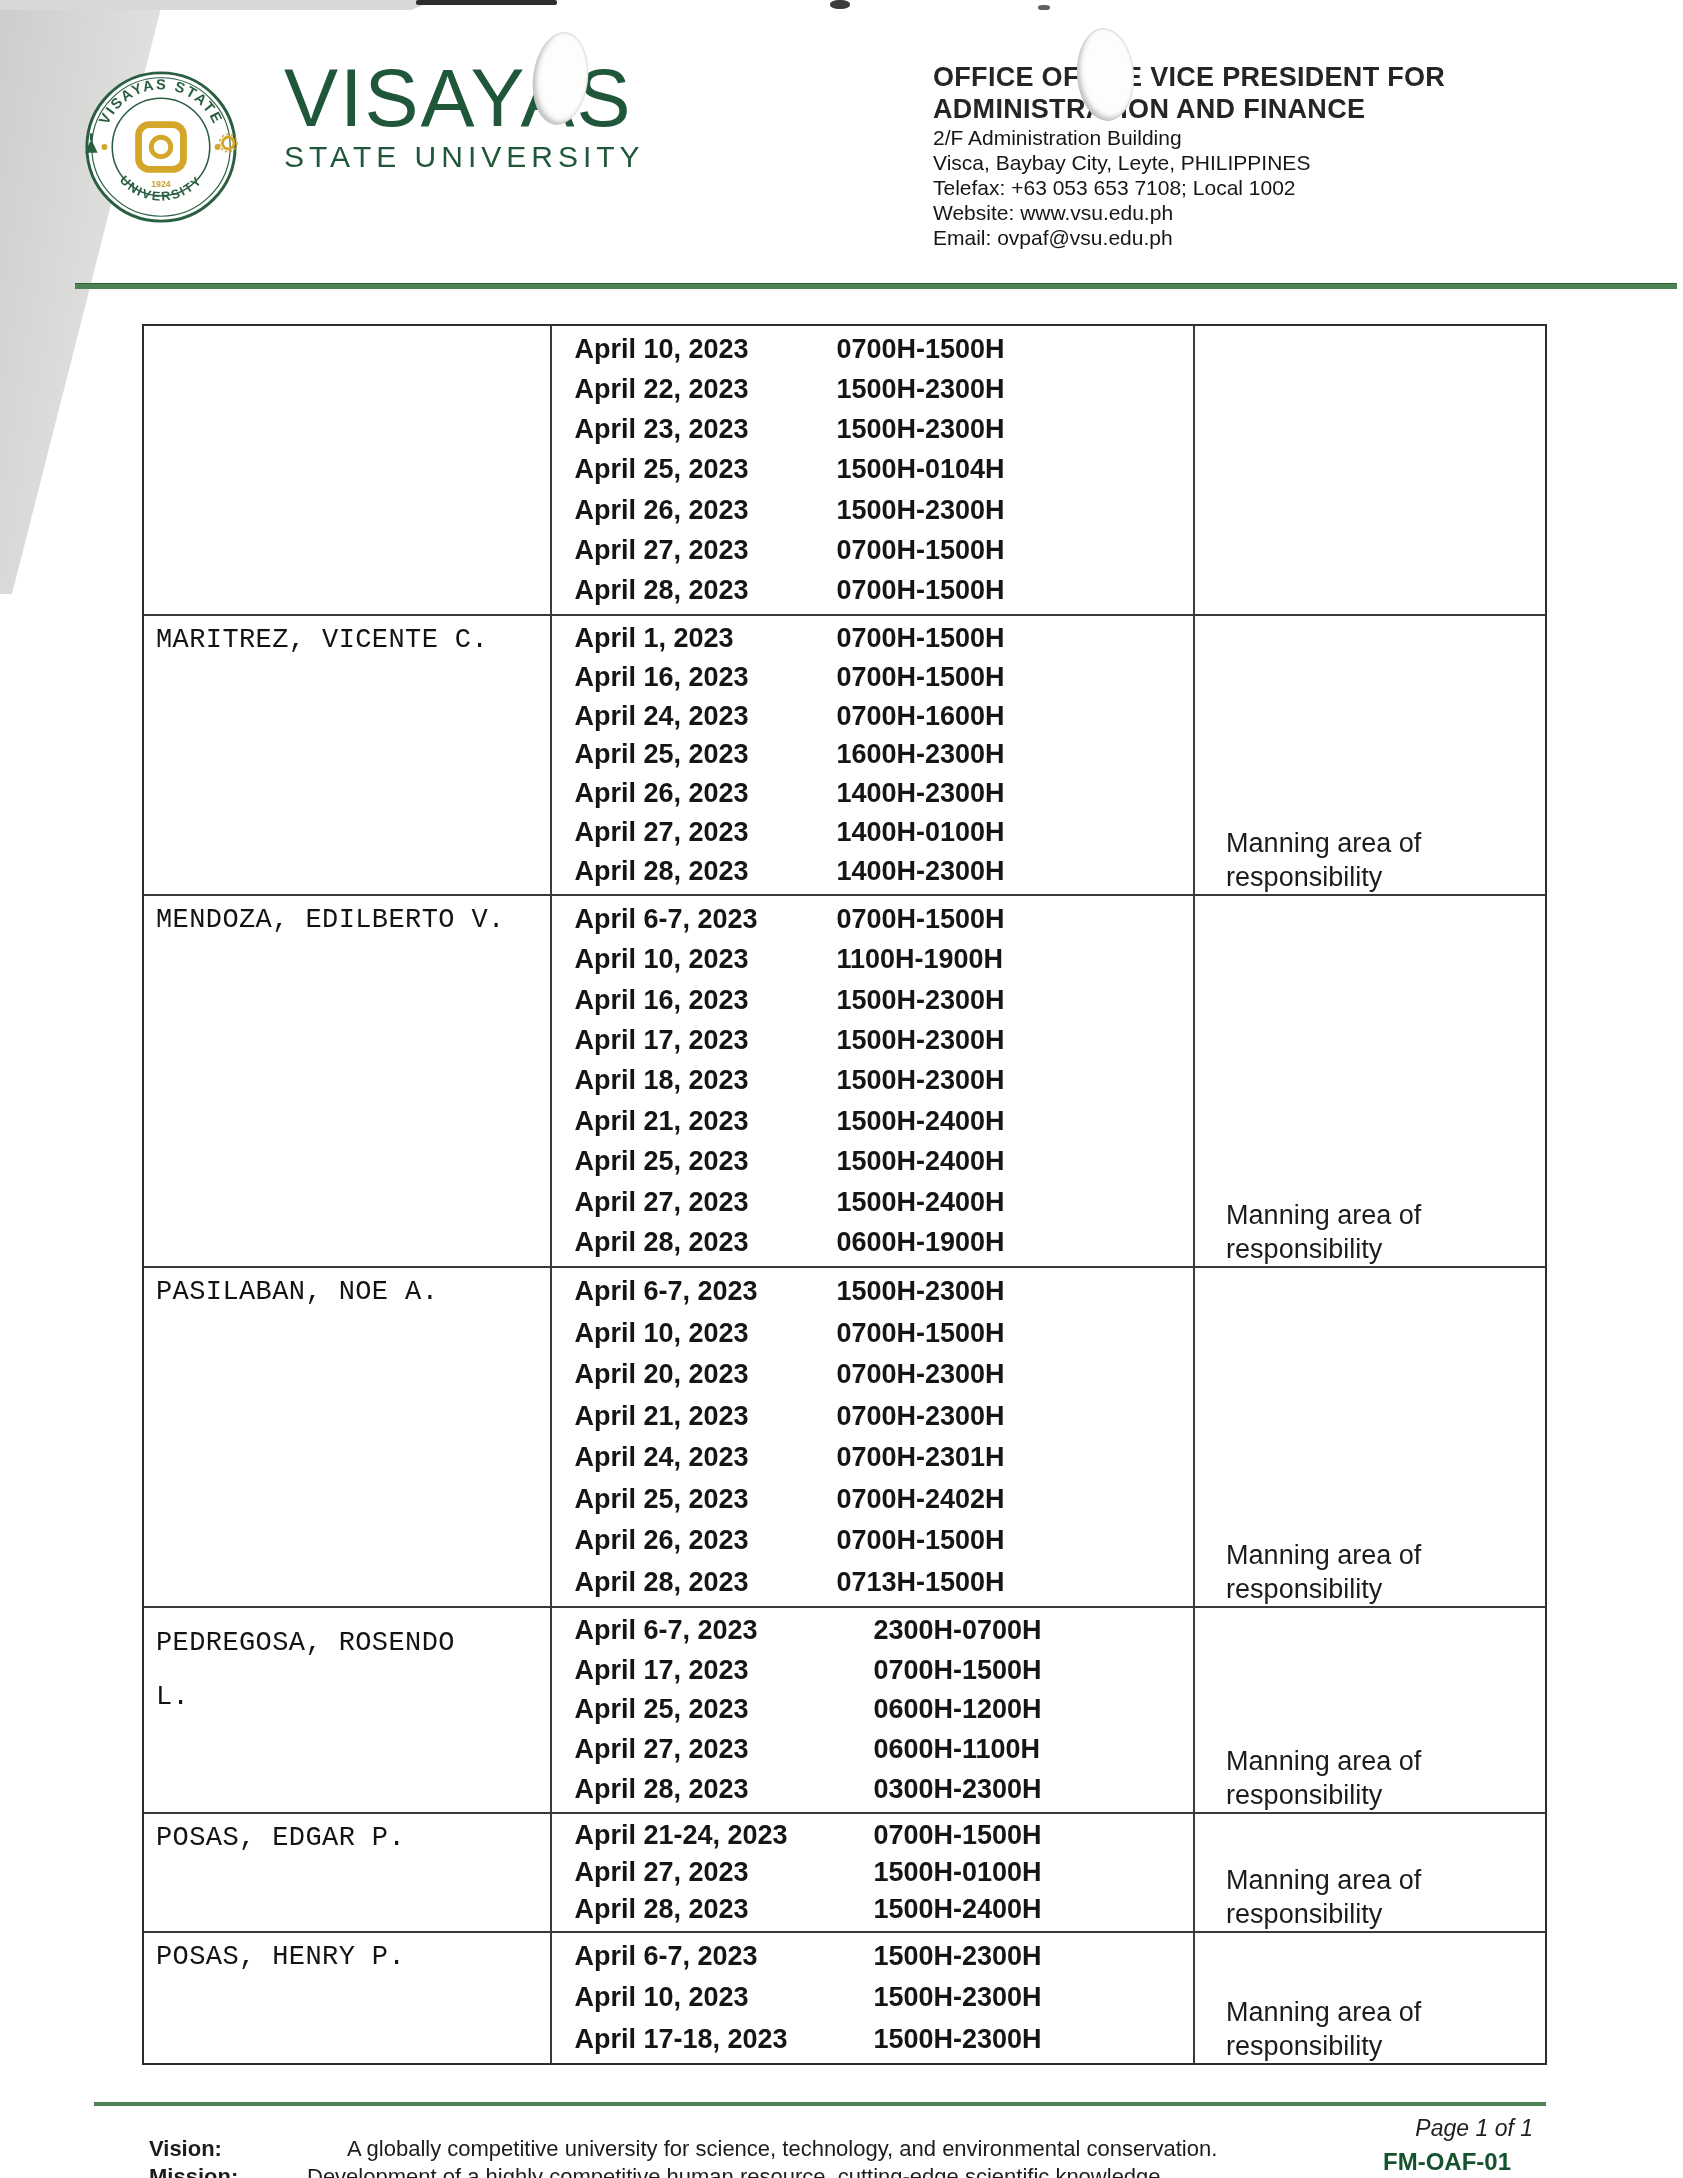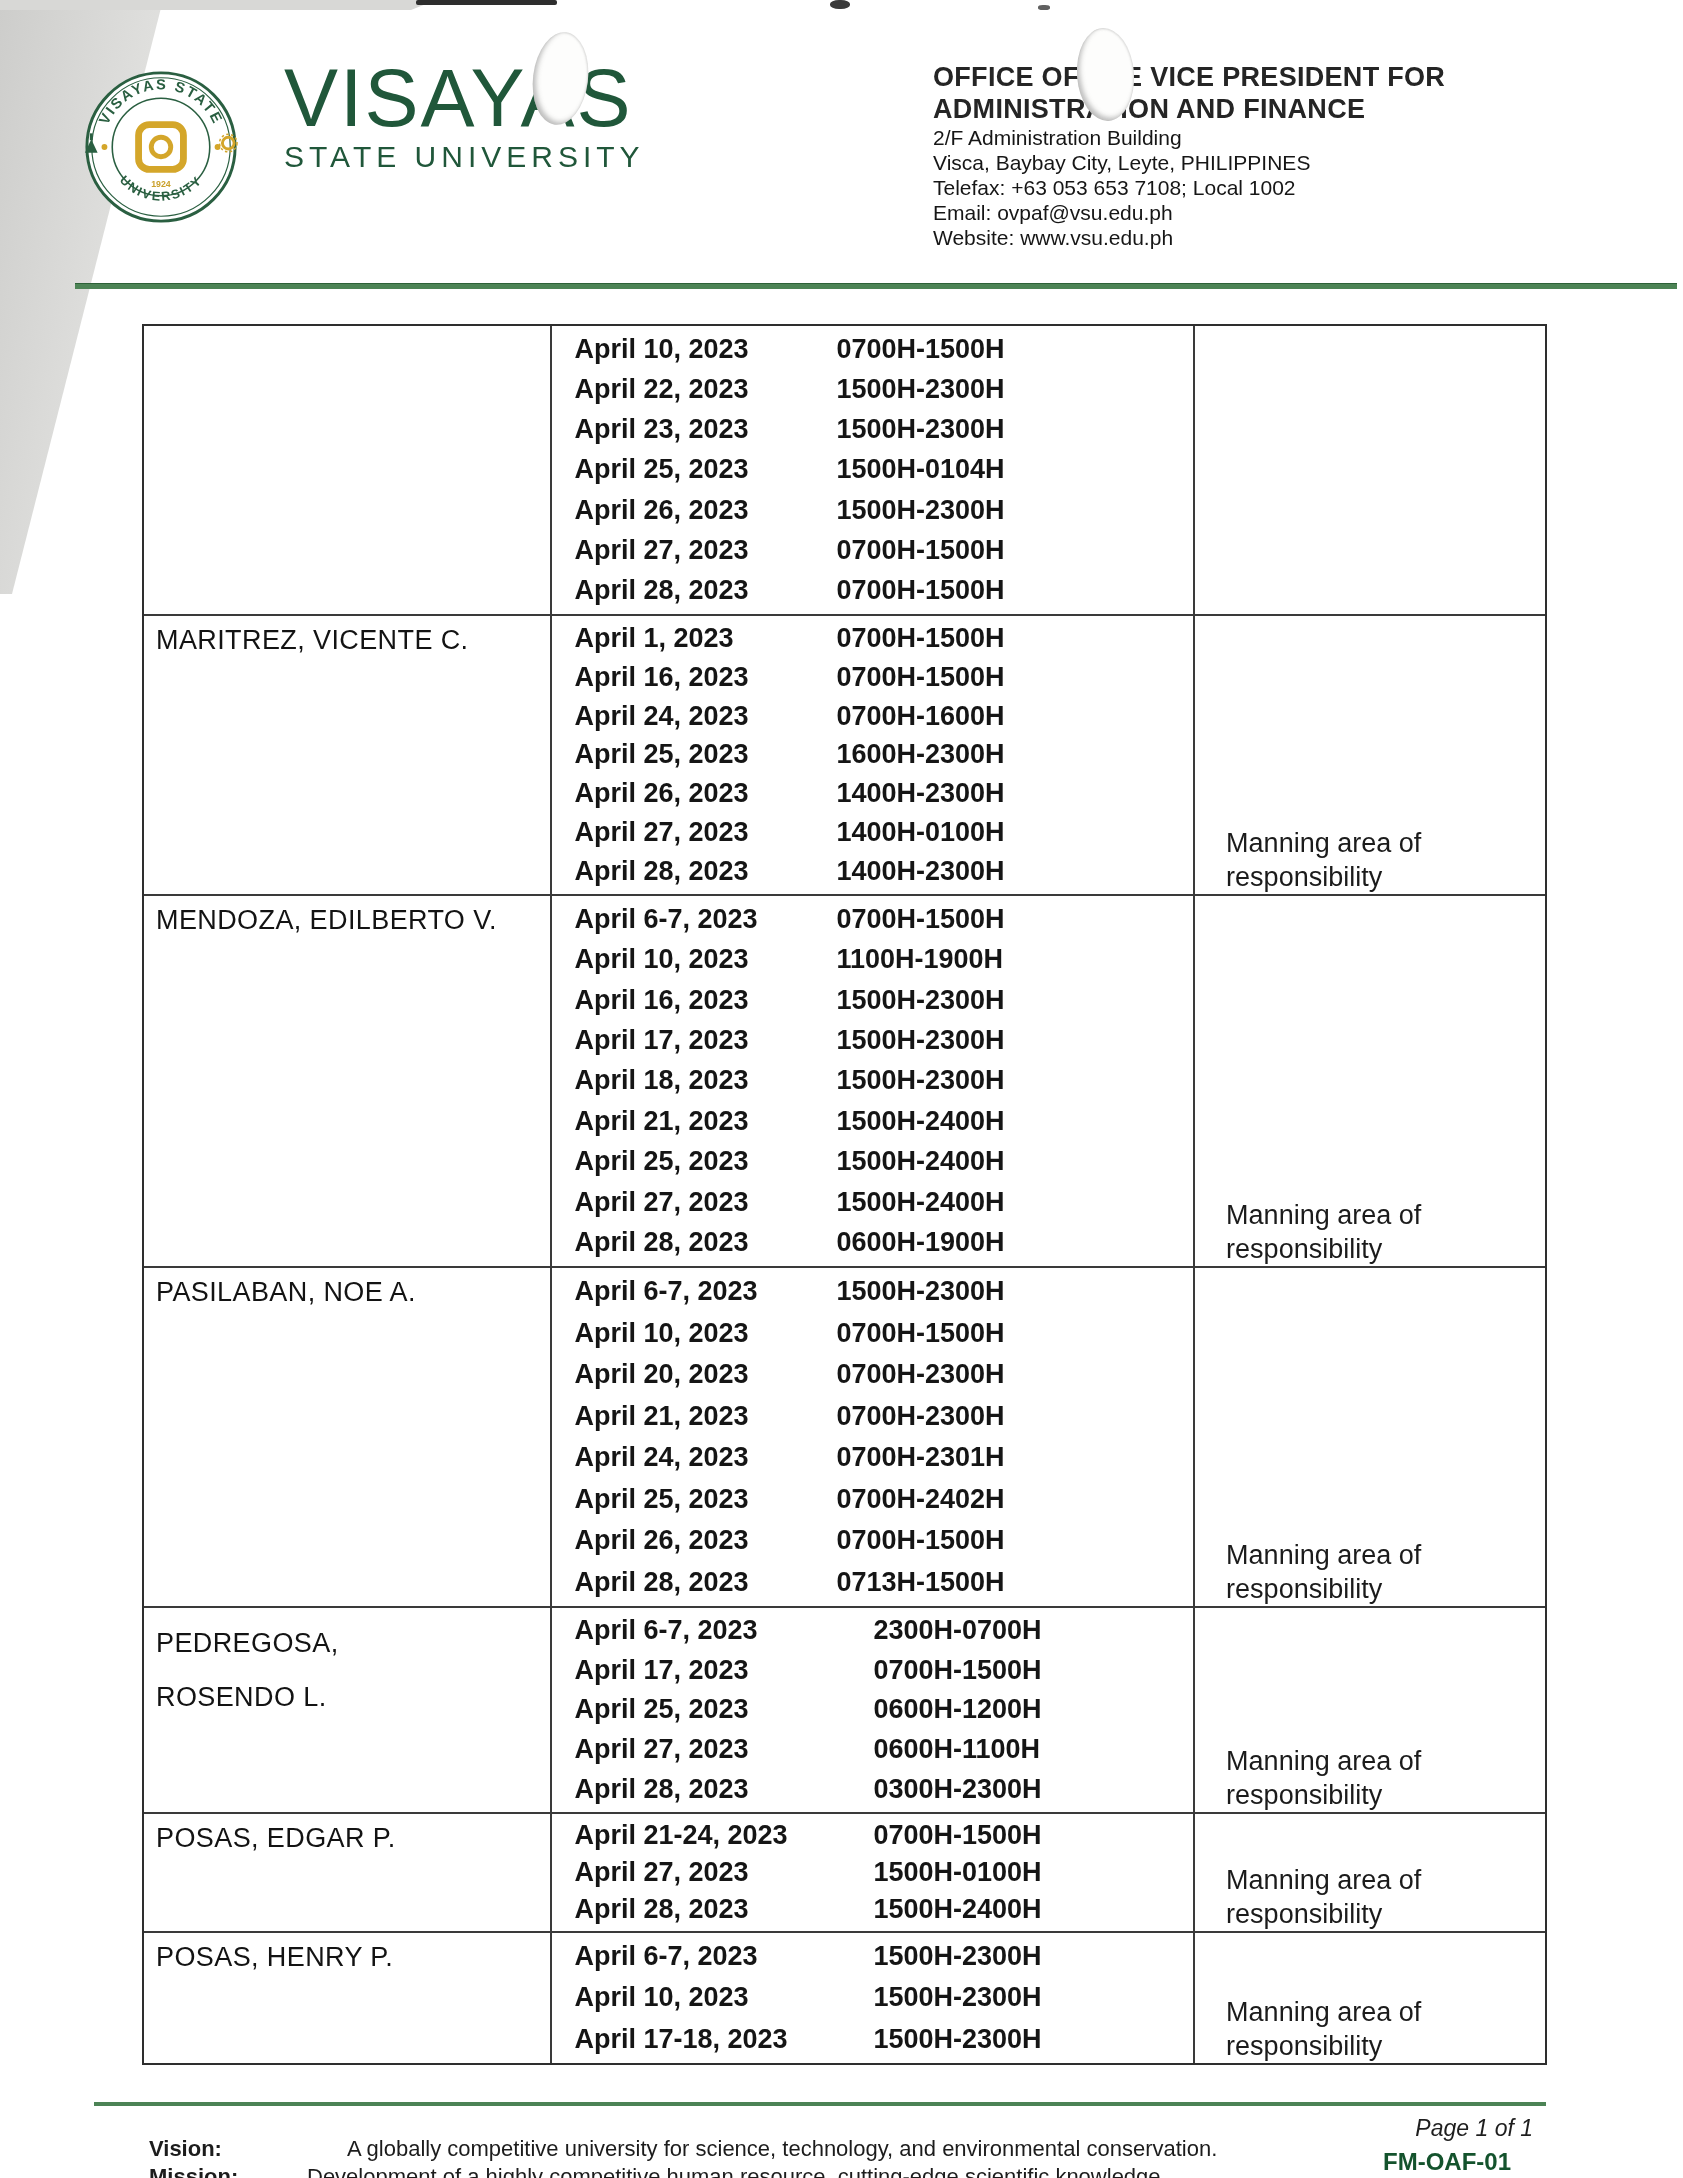--- a/index.html
+++ b/index.html
@@ -31,21 +31,21 @@
   .office .a:first-of-type{margin-top:8px;}
   .rule{position:absolute;left:75px;top:283px;width:1602px;height:5px;
     background:#4c8355;border-top:1px solid #2d6138;}
   
   .tbl{position:absolute;left:142px;top:324px;width:1405px;border:2px solid #2e2e2e;box-sizing:border-box;}
   .block{display:flex;box-sizing:border-box;overflow:hidden;}
   .block + .block{border-top:2px solid #3a3a3a;}
   .b0{height:288px;} .b1{height:280px;} .b2{height:372px;} .b3{height:340px;}
   .b4{height:206px;} .b5{height:119px;} .b6{height:132px;}
   .cell{box-sizing:border-box;}
-  .namecell{width:422px;border-right:2px solid #3a3a3a;padding:8px 6px 0 12px;}
+  .namecell{width:422px;border-right:2px solid #3a3a3a;padding:8px 6px 0 12px;font-family:Liberation Mono, monospace;}
   .name{font-size:27px;line-height:33px;letter-spacing:0.4px;color:#131313;}
   .b4 .name{max-width:315px;line-height:54px;}
   .schedcell{width:665px;border-right:2px solid #3a3a3a;padding:3px 0;
     display:flex;flex-direction:column;justify-content:space-around;}
   .srow{display:flex;align-items:center;gap:44px;}
   .date{margin-left:22px;width:218px;font-size:27px;font-weight:700;color:#151515;}
   .shift .date{width:255px;}
   .time{font-size:27px;font-weight:700;color:#151515;}
   .remarkscell{width:361px;display:flex;align-items:flex-end;padding-left:31px;border-radius:24px;}
   .remarks{font-size:27px;line-height:34px;max-width:230px;color:#1b1b1b;}
@@ -102,22 +102,22 @@
     <div class="wm1">VISAYAS</div>
     <div class="wm2">STATE UNIVERSITY</div>
   </div>
 
   <div class="office">
     <div class="t">OFFICE OF THE VICE PRESIDENT FOR</div>
     <div class="t">ADMINISTRATION AND FINANCE</div>
     <div class="a">2/F Administration Building</div>
     <div class="a">Visca, Baybay City, Leyte, PHILIPPINES</div>
     <div class="a">Telefax: +63 053 653 7108; Local 1002</div>
+    <div class="a">Website: www.vsu.edu.ph</div>
     <div class="a">Email: ovpaf@vsu.edu.ph</div>
-    <div class="a">Website: www.vsu.edu.ph</div>
   </div>
 
   <div class="rule"></div>
 
   <div class="hole h1"></div>
   <div class="hole h2"></div>
 
   <div class="tbl">
     <div class="block b0">
       <div class="cell namecell">

